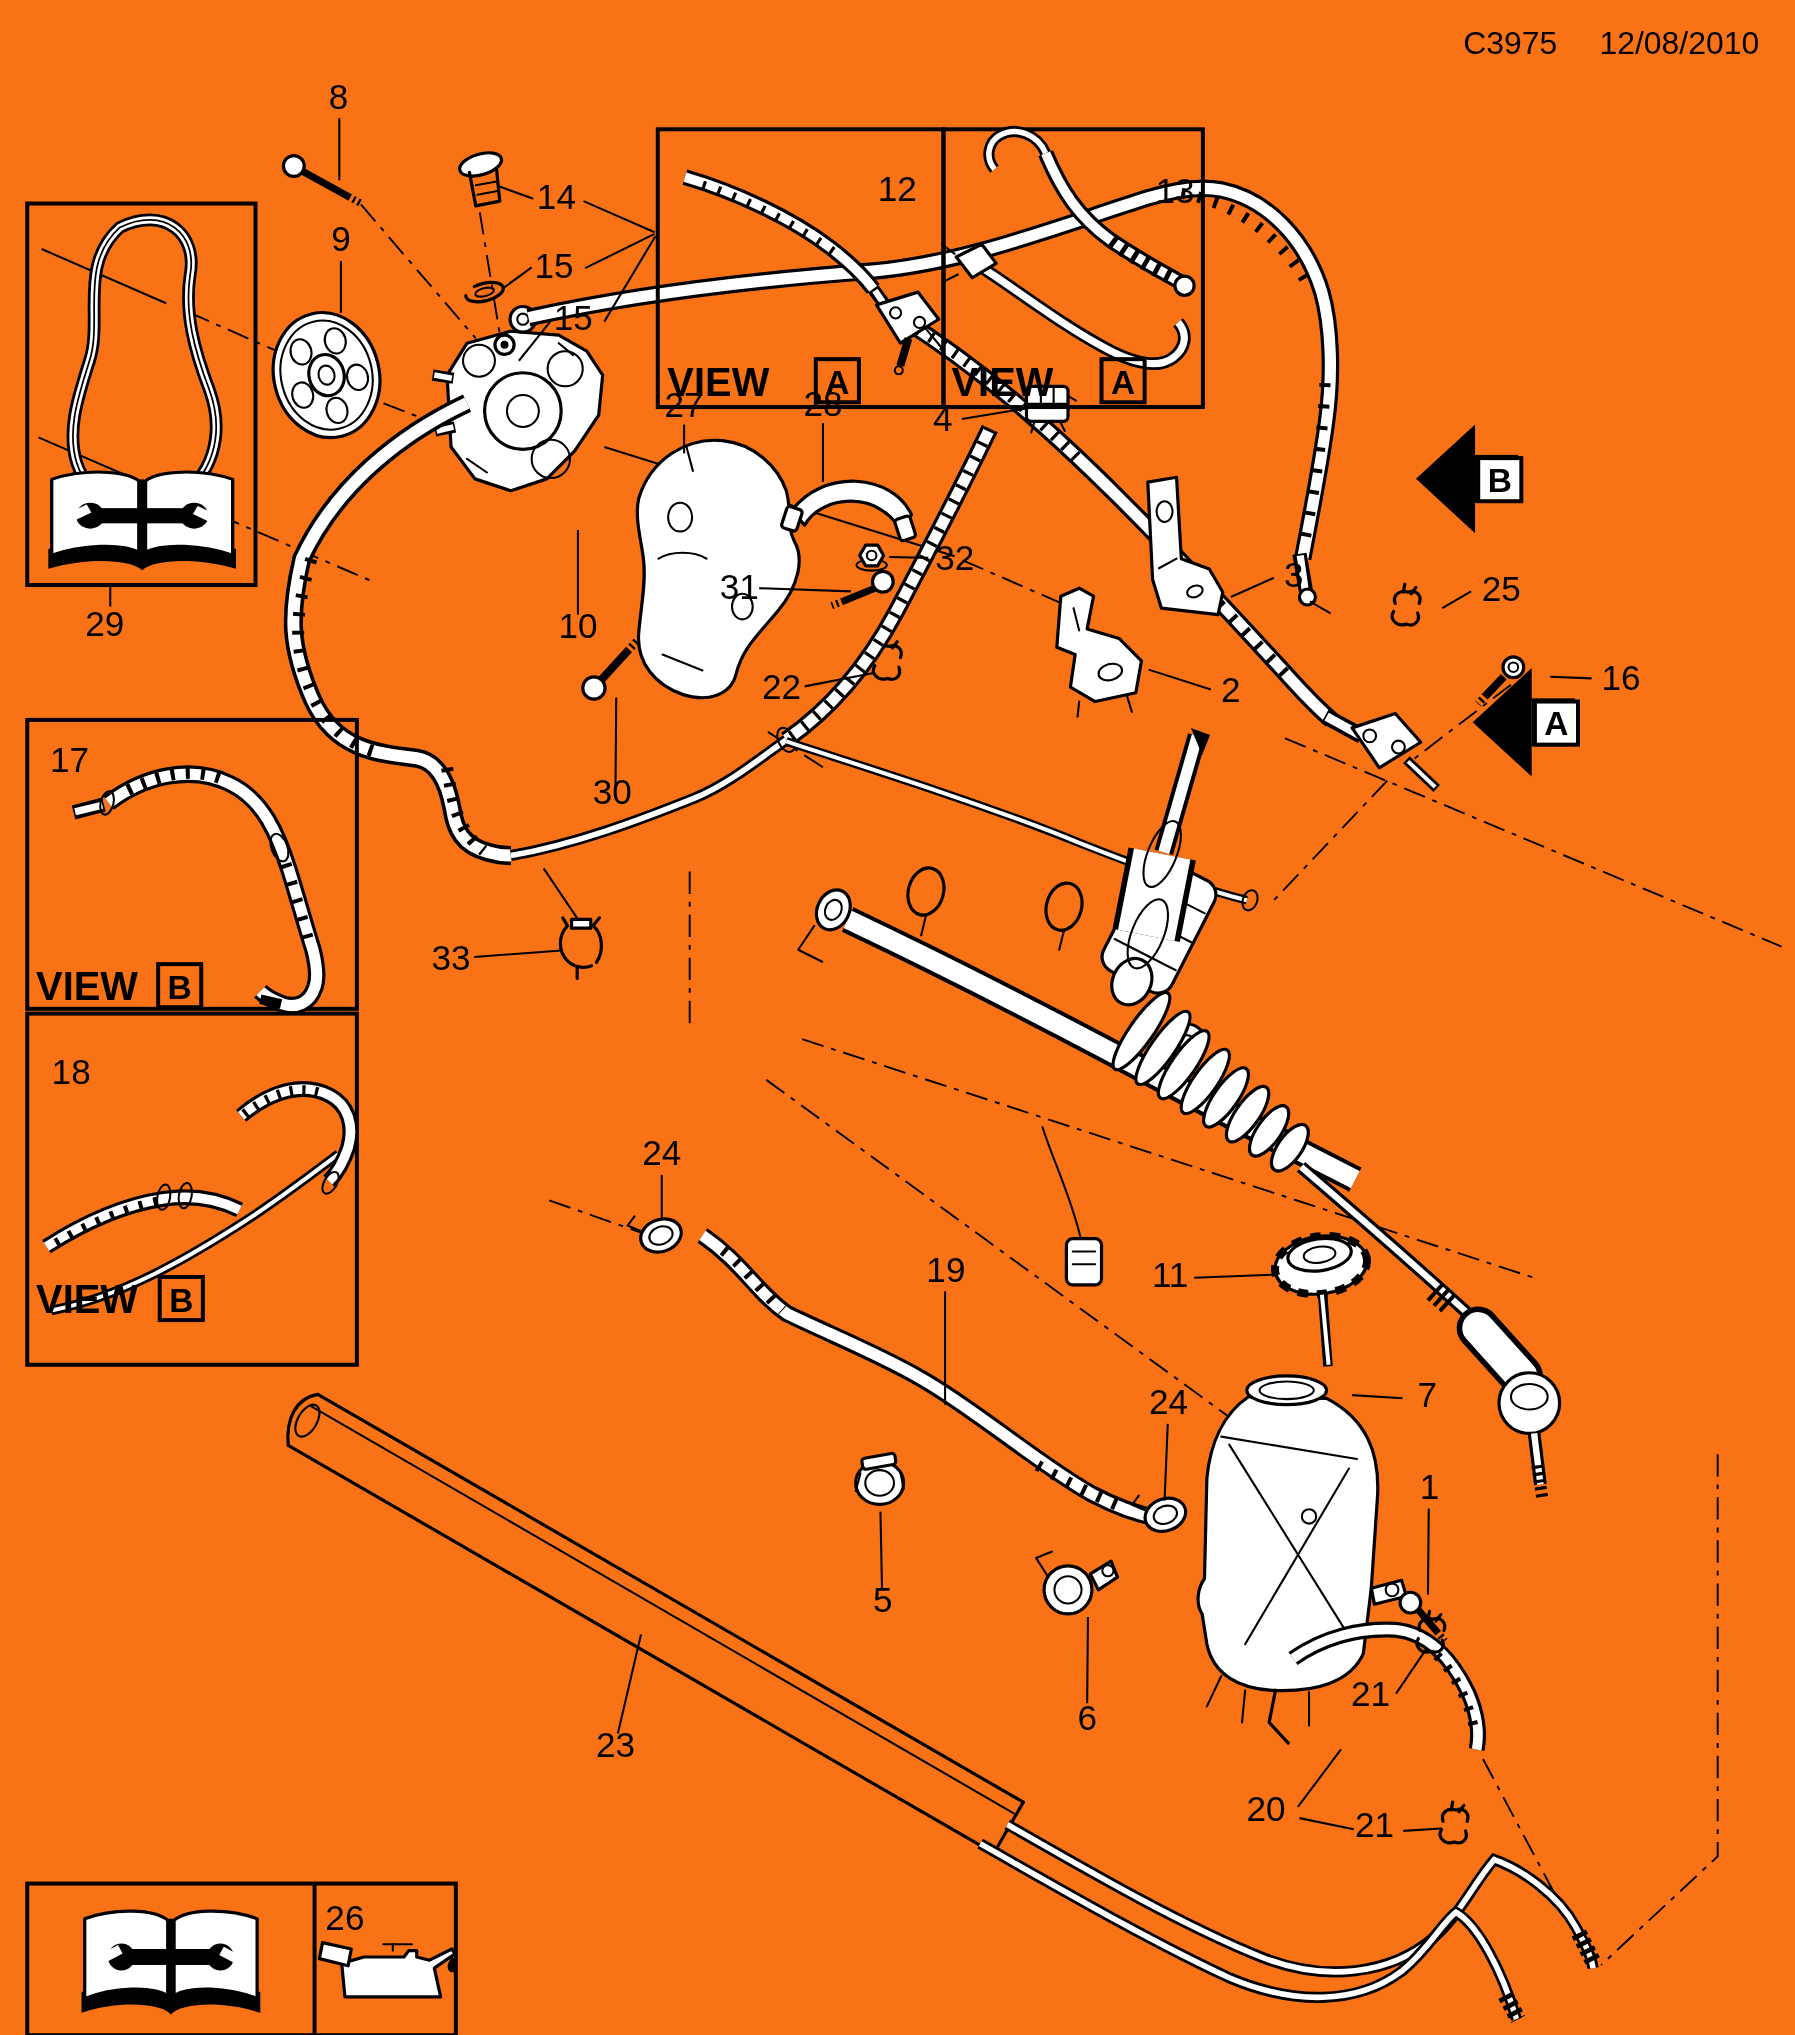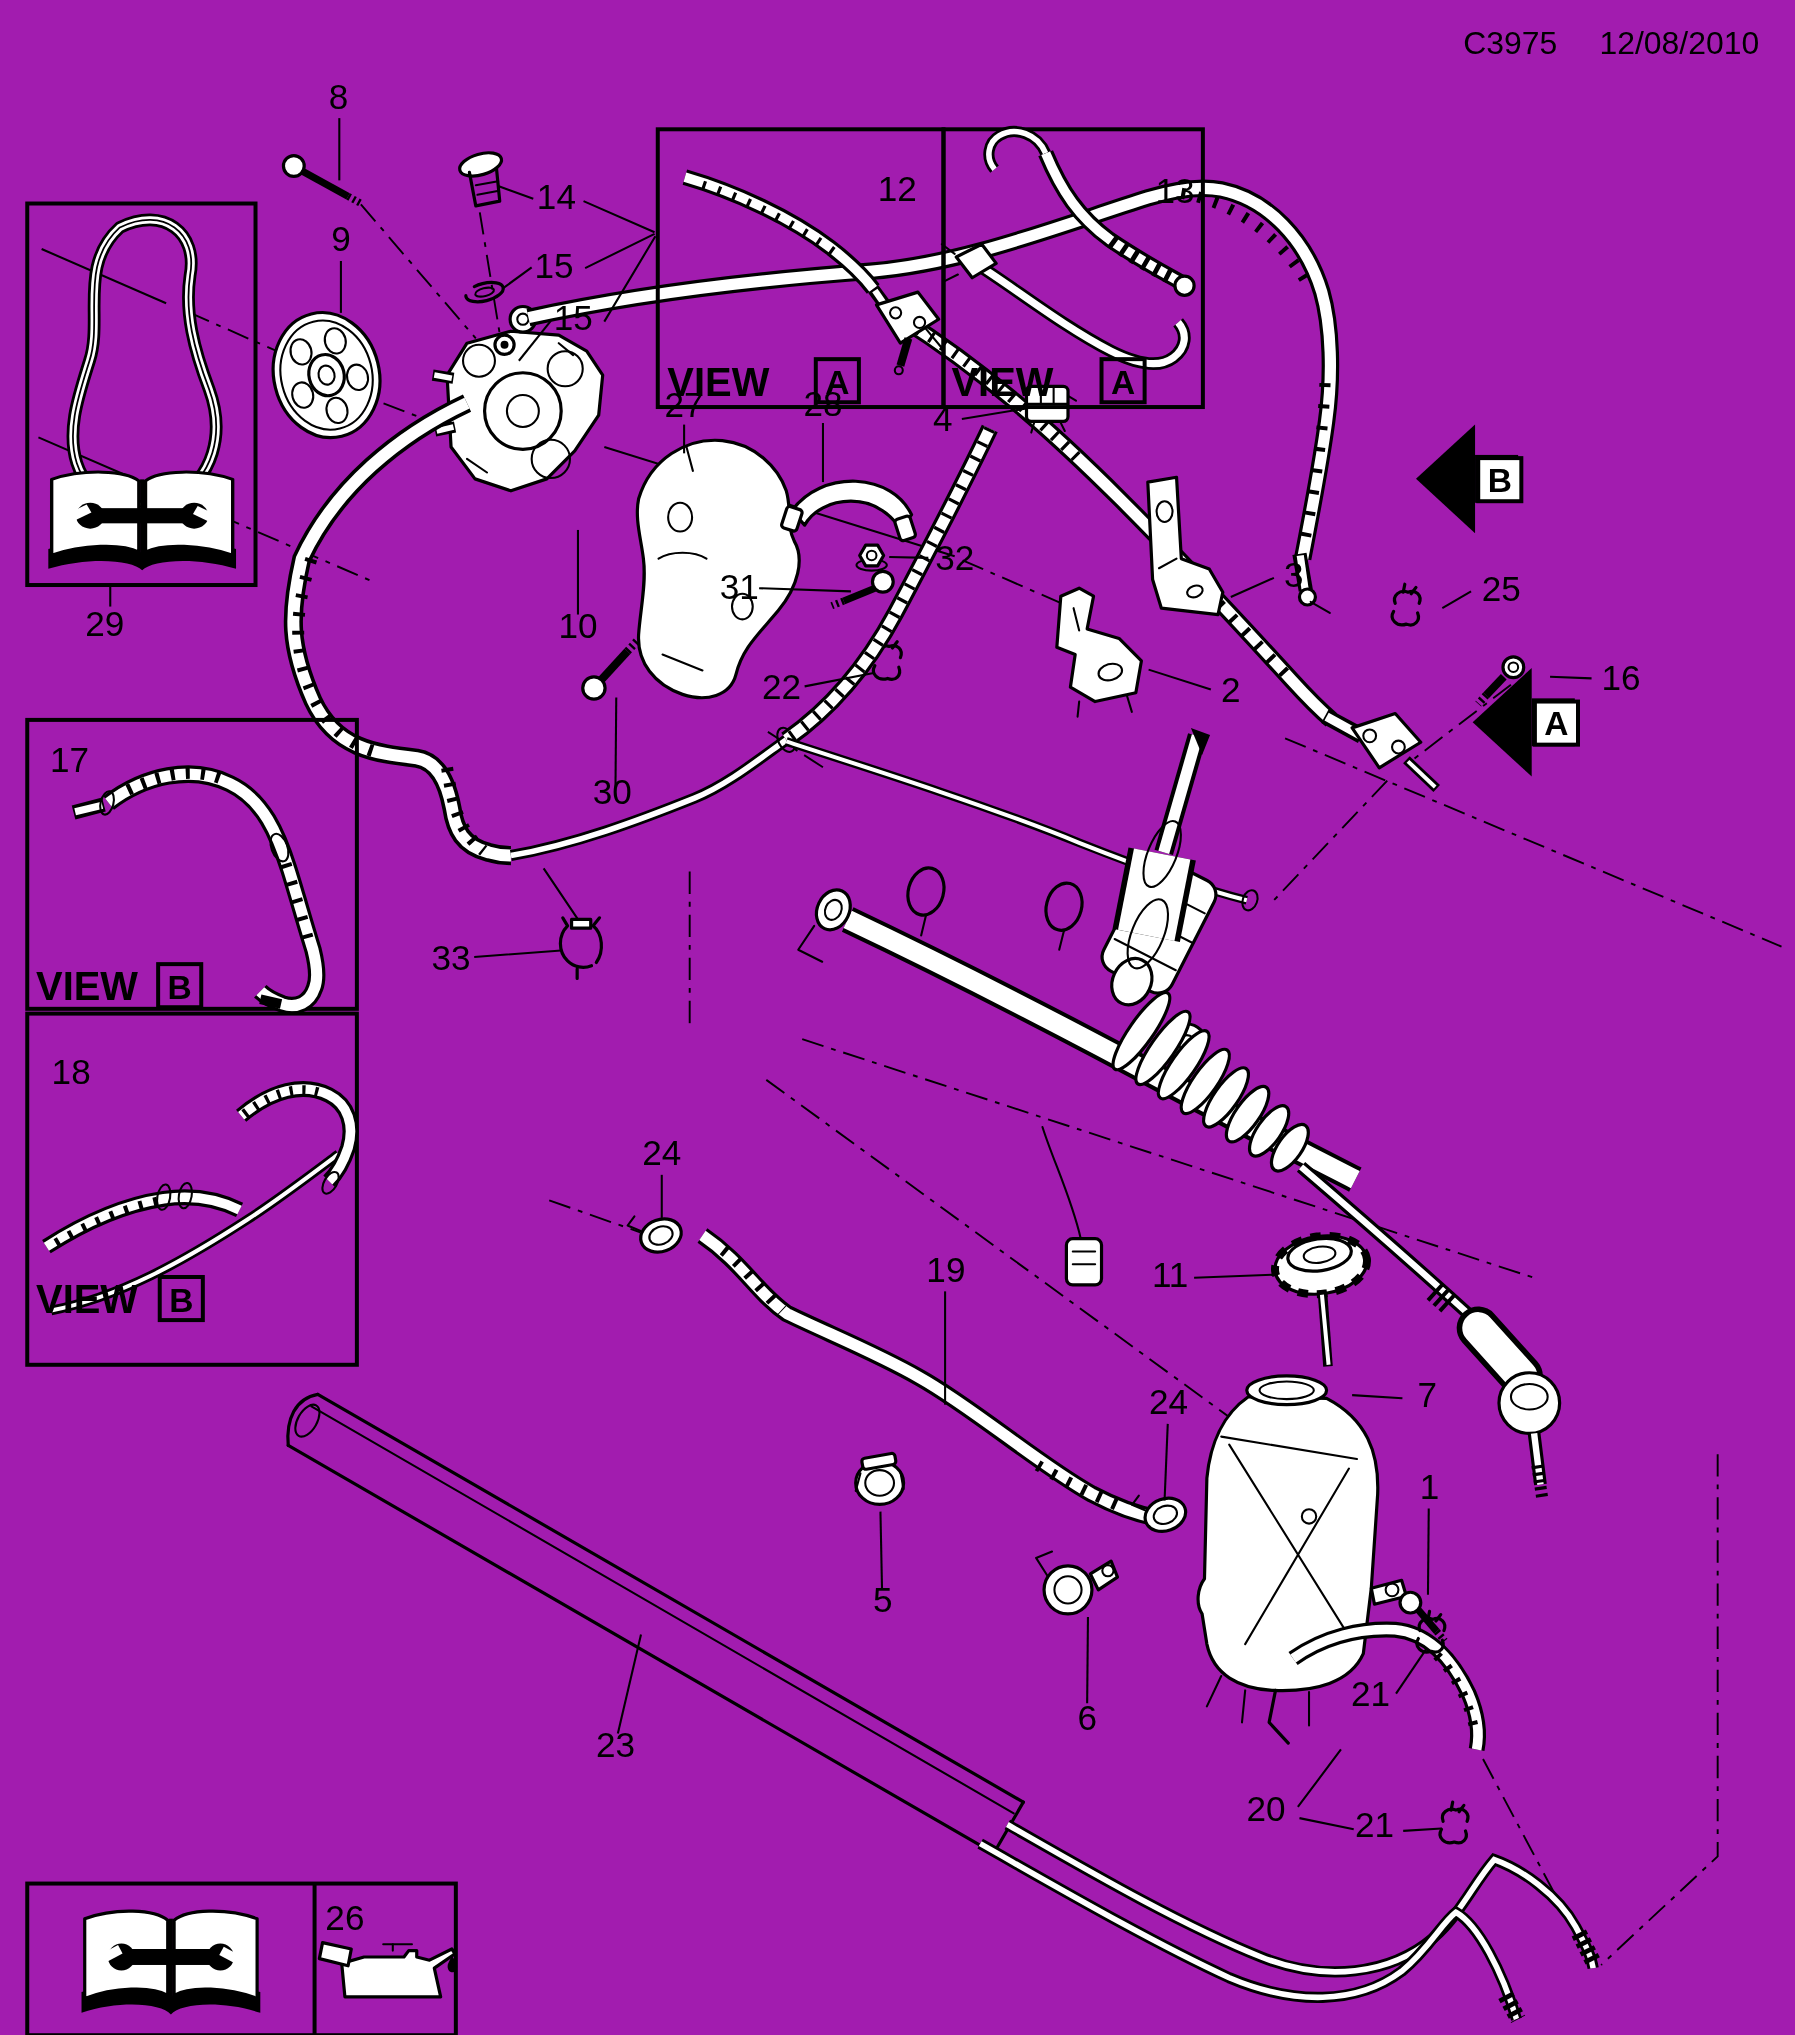--- a/index.html
+++ b/index.html
@@ -1,16 +1,16 @@
 <!DOCTYPE html>
 <html style="font-size:12.8px"><head>
 <meta charset="utf-8">
 <style>
   html,body{margin:0;padding:0;background:#fff;}
-  .page{width:1796px;height:2036px;position:relative;background:#a21caf;}
+  .page{width:1796px;height:2036px;position:relative;background:#f97316;}
   svg{display:block;}
   text{font-family:"Liberation Sans",sans-serif;fill:#000;}
   .num{font-size:44px;}
   .viewtxt{font-size:50px;font-weight:700;}
   .lettertxt{font-size:42px;font-weight:700;}
   .hdr{font-size:40px;}
   .ol{fill:none;stroke:#000;stroke-width:4;stroke-linecap:round;stroke-linejoin:round;}
   .ol2{fill:none;stroke:#000;stroke-width:2.6;stroke-linecap:round;stroke-linejoin:round;}
   .wfill{fill:#fff;stroke:#000;stroke-width:4;stroke-linejoin:round;}
   .leader{fill:none;stroke:#000;stroke-width:2.6;}

